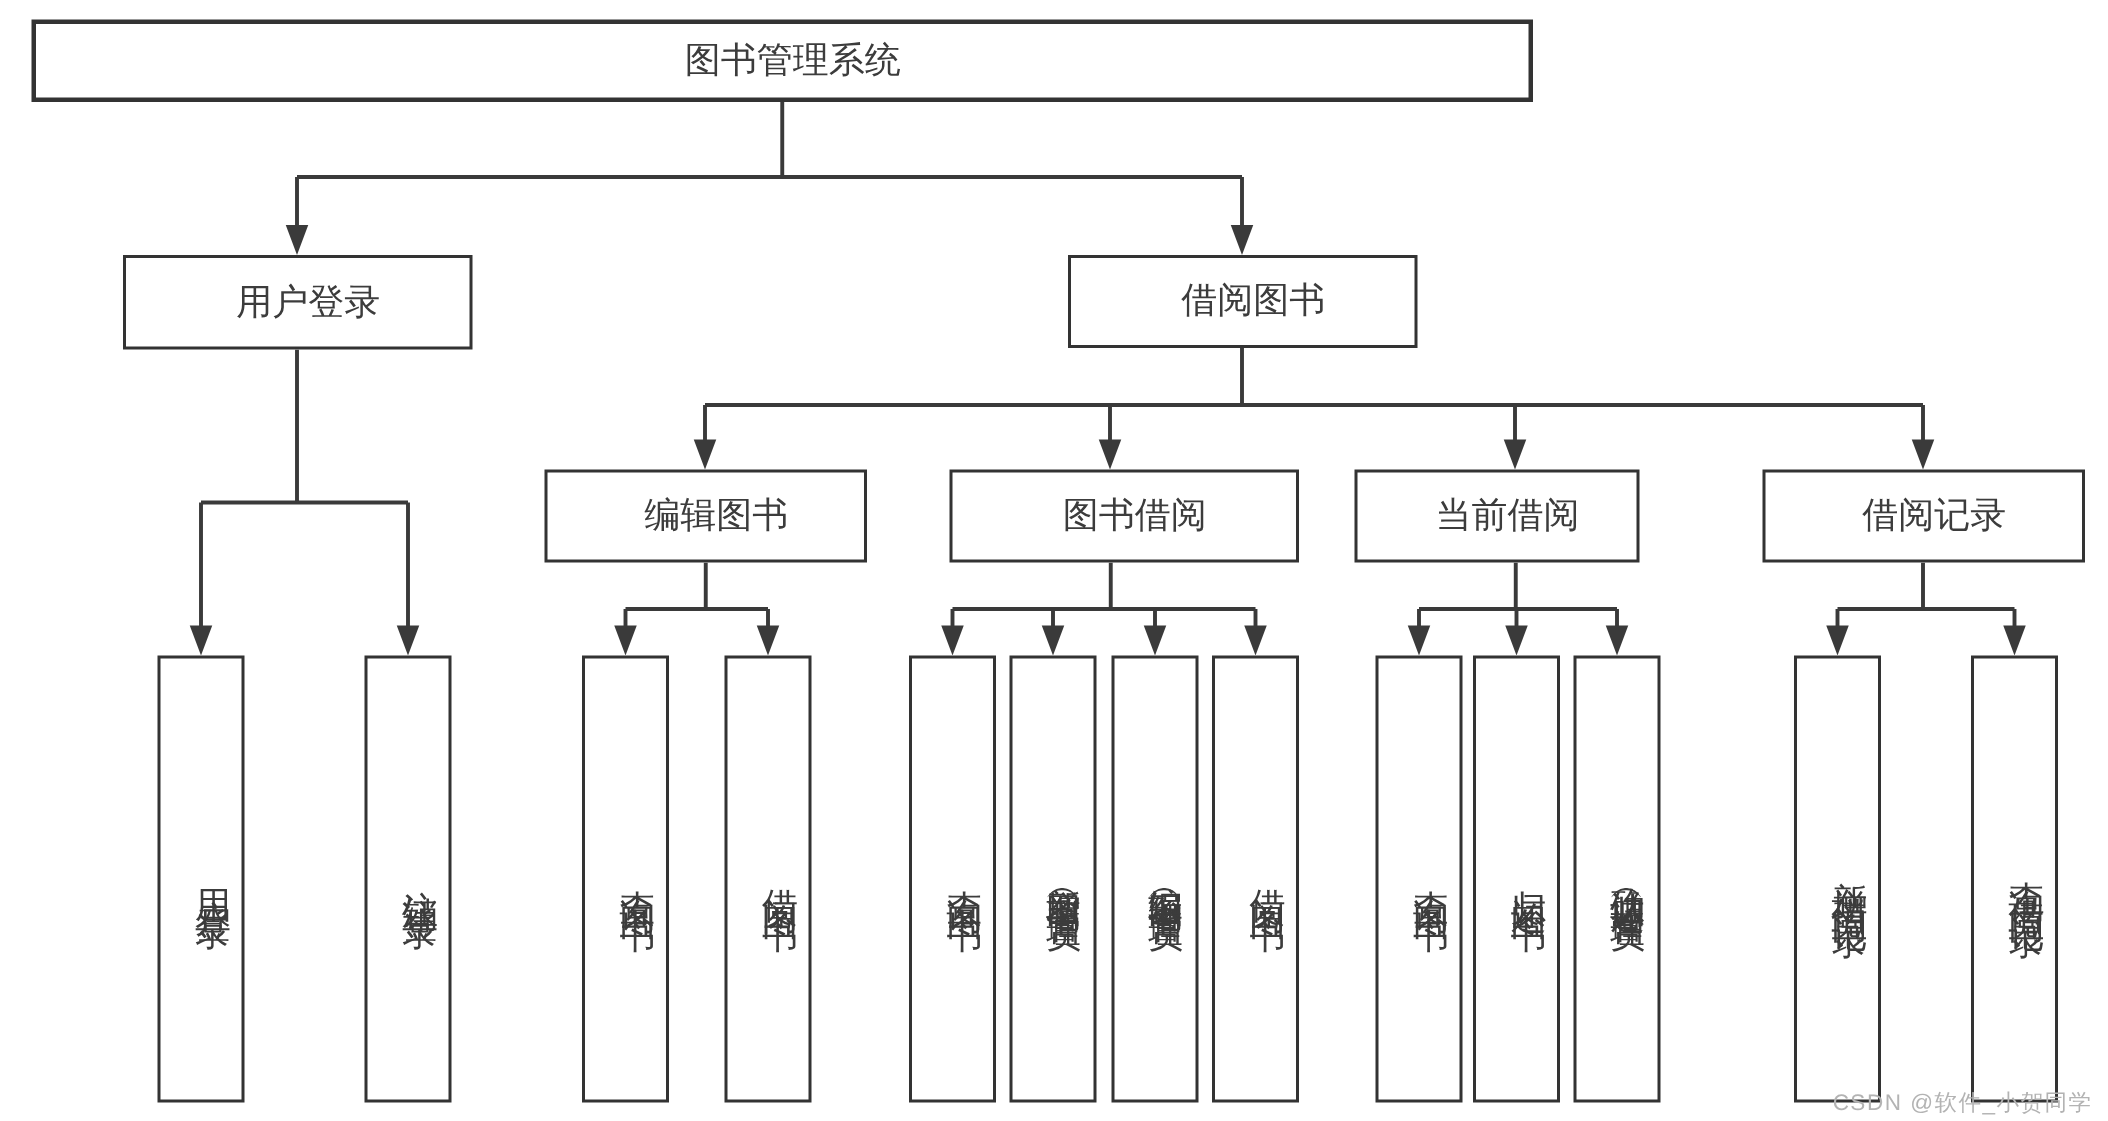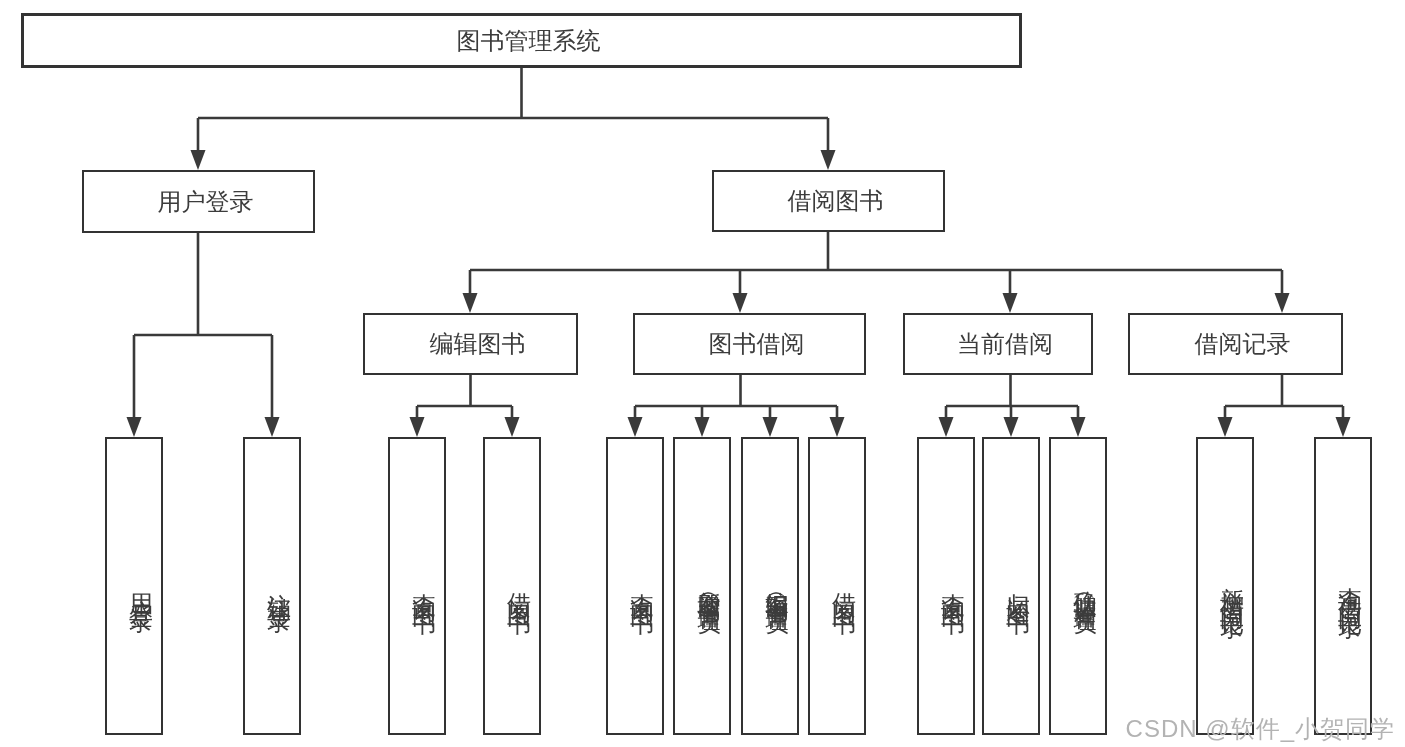--- a/index.html
+++ b/index.html
@@ -30,21 +30,21 @@
   .vlbl {
     writing-mode:vertical-rl;
     text-orientation:mixed;
     letter-spacing:6px;
     white-space:nowrap;
   }
   .vlbl.tight { letter-spacing:3px; font-size:23px; }
   .watermark {
     position:absolute;
     right:10px; bottom:2px;
-    font-size:24px;
+    font-size:15px;
     color:var(--watermark,#b3b3b3);
     z-index:5;
     letter-spacing:1px;
   }
 </style>
 </head>
 <body>
 
 <div class="canvas">
 
@@ -111,21 +111,21 @@
 
   <div class="box" style="left:363px;top:313px;width:215px;height:62px">
     <span>编辑图书</span>
   </div>
   <div class="box" style="left:633px;top:313px;width:233px;height:62px">
     <span>图书借阅</span>
   </div>
   <div class="box" style="left:903px;top:313px;width:190px;height:62px">
     <span>当前借阅</span>
   </div>
-  <div class="box" style="left:1128px;top:313px;width:215px;height:62px">
+  <div class="box" style="left:1175px;top:313px;width:215px;height:62px">
     <span>借阅记录</span>
   </div>
 
   <div class="box vbox" style="left:105px">
     <span class="vlbl">用户登录</span>
   </div>
   <div class="box vbox" style="left:243px">
     <span class="vlbl">注销登录</span>
   </div>
 

